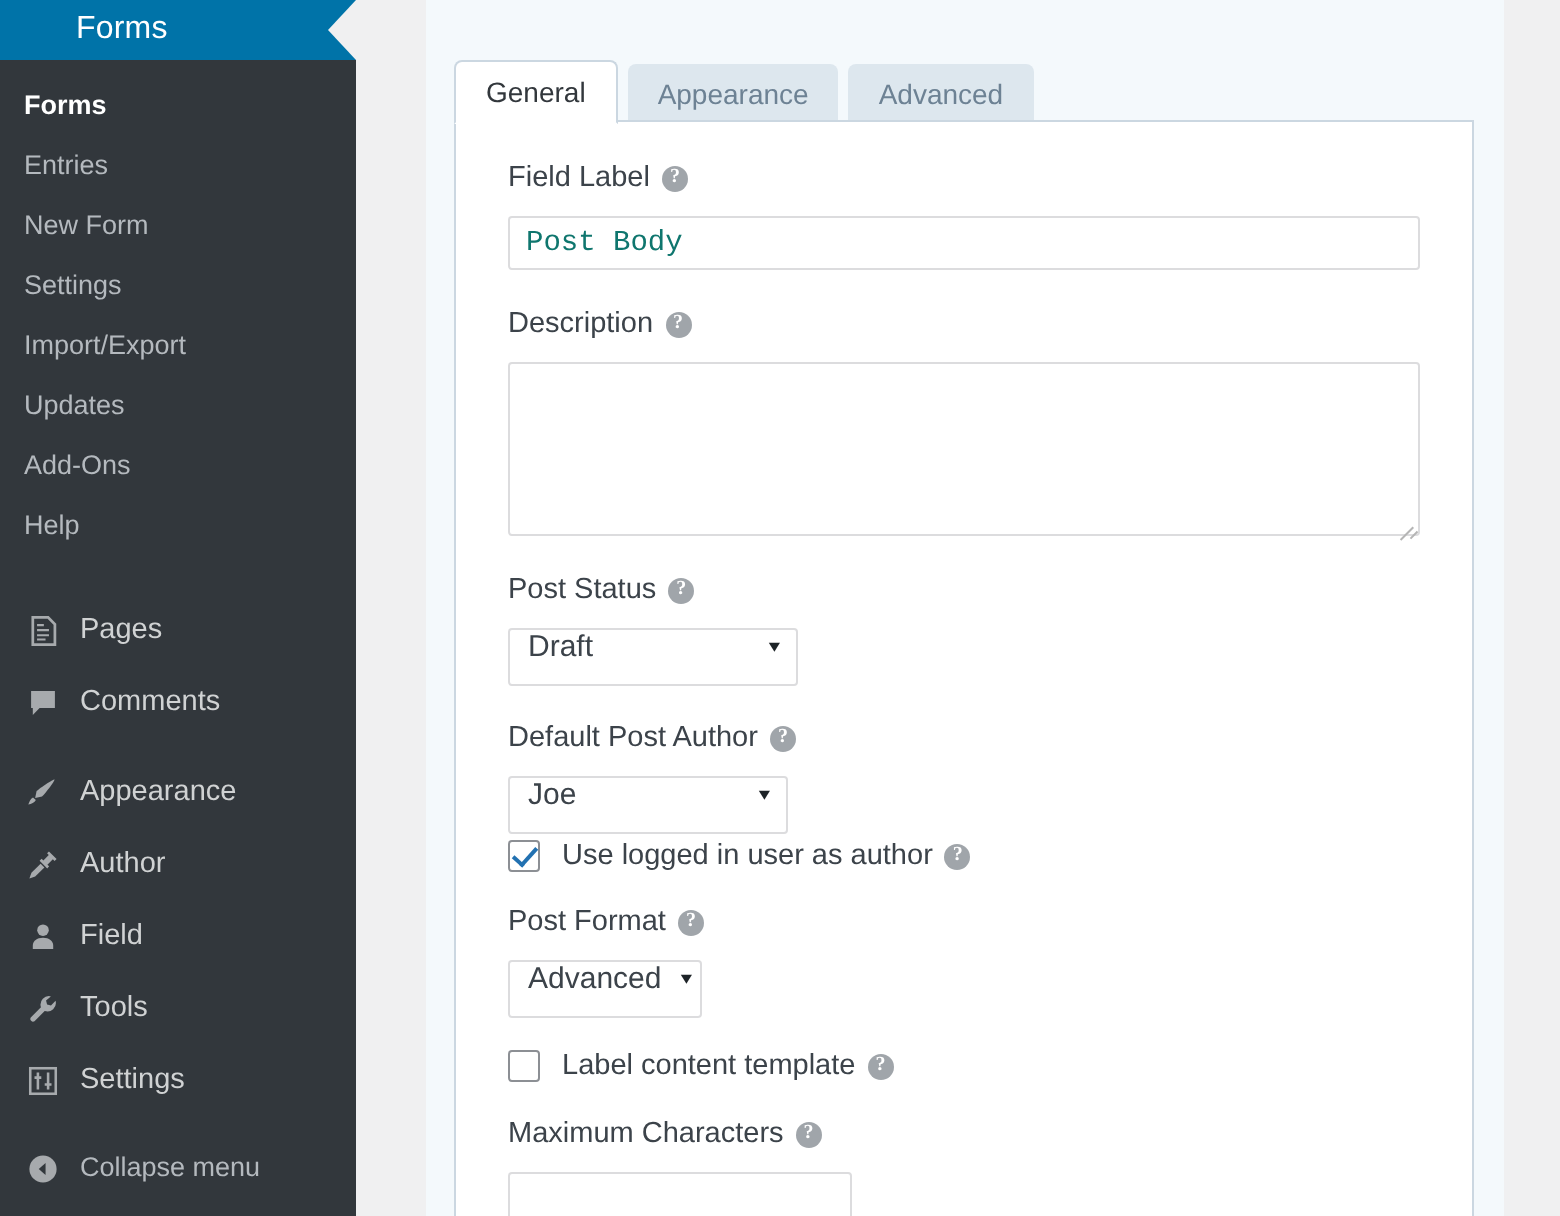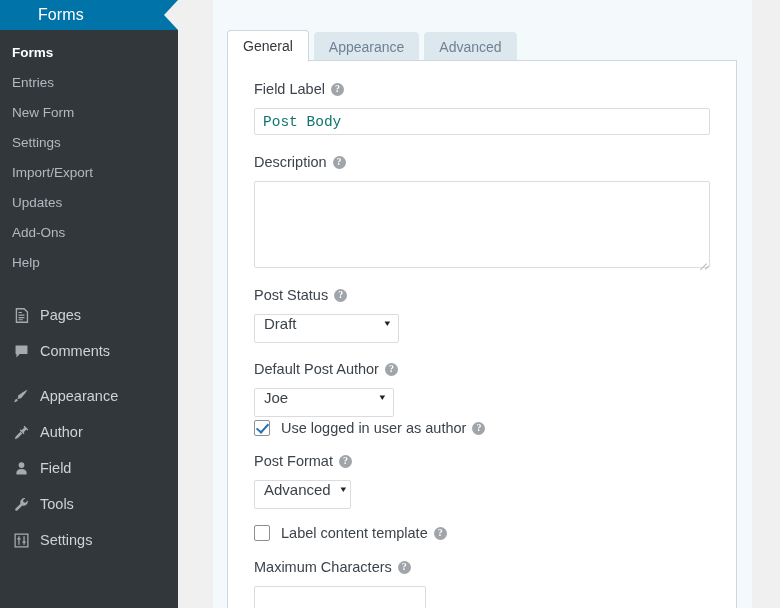--- a/index.html
+++ b/index.html
@@ -358,20 +358,29 @@
           <rect x="2.5" y="2.5" width="15" height="15"></rect>
           <path d="M7 5v10M13 5v10M5 8h4M11 12h4"></path>
         </svg>
       </span>
       <span>Settings</span>
     </a>
   </div>
 
   <div class="menu-sep"></div>
 
+  <div class="collapse-row">
+    <span class="ic">
+      <svg width="17" height="17" viewBox="0 0 20 20">
+        <circle cx="10" cy="10" r="8" fill="#a7aaad"></circle>
+        <path d="M11.5 6.5L7.5 10l4 3.5z" fill="#32373c"></path>
+      </svg>
+    </span>
+    <span>Collapse menu</span>
+  </div>
 </div>
 
 <div id="content">
 
   <div class="tabs">
     <div class="tab active">General</div>
     <div class="tab inactive">Appearance</div>
     <div class="tab inactive">Advanced</div>
   </div>
 

